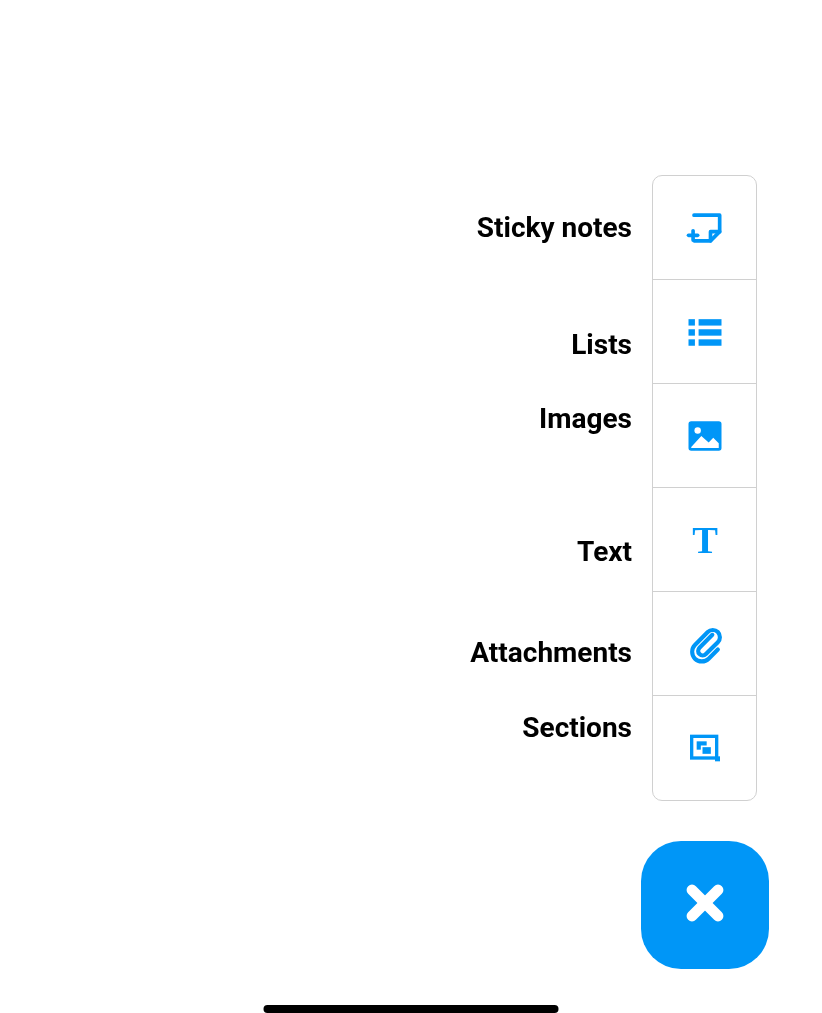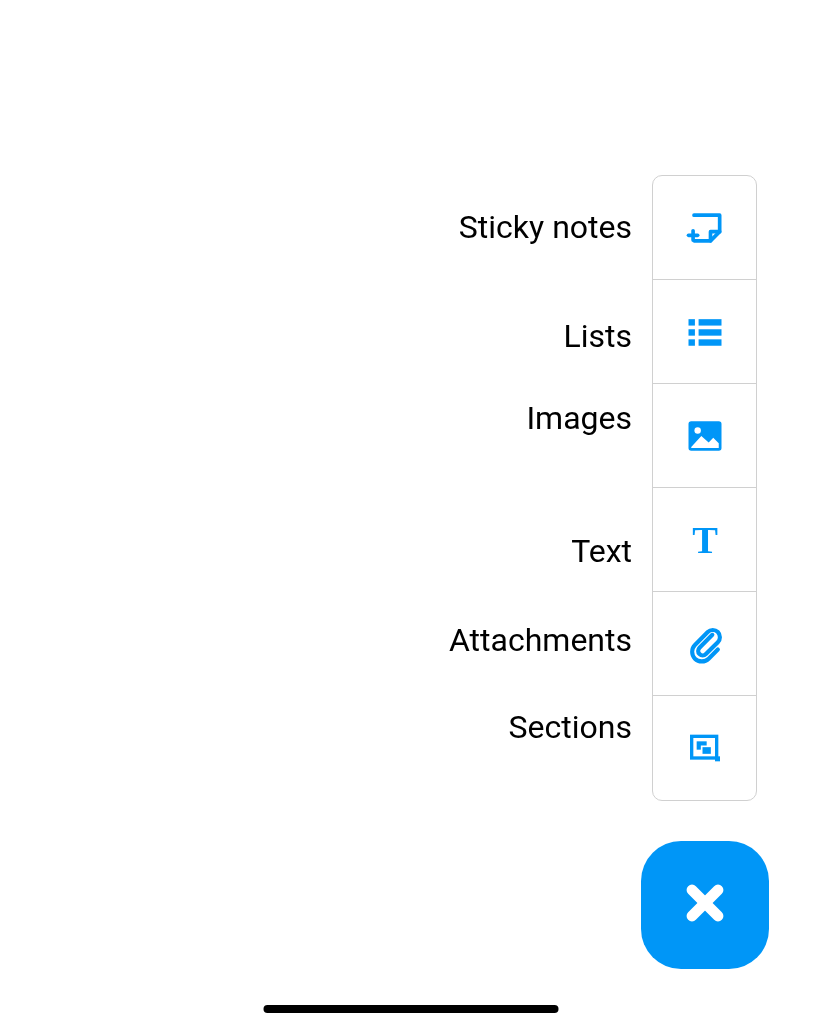--- a/index.html
+++ b/index.html
@@ -38,22 +38,22 @@
       border-bottom: none;
     }
     .label-row {
       position: absolute;
       right: 190px;
       display: flex;
       align-items: center;
       height: 104px;
     }
     .label-text {
-      font-weight: 400;
-      font-size: 32px;
+      font-weight: 700;
+      font-size: 28px;
       color: #000000;
       white-space: nowrap;
     }
     .icon {
       width: 44px;
       height: 44px;
       display: flex;
       align-items: center;
       justify-content: center;
     }
@@ -80,30 +80,30 @@
       background: #000000;
       border-radius: 4px;
     }
   </style>
 </head>
 <body>
 
 <div class="label-row" style="top:175px;">
   <span class="label-text">Sticky notes</span>
 </div>
-<div class="label-row" style="top:284px;">
+<div class="label-row" style="top:292px;">
   <span class="label-text">Lists</span>
 </div>
 <div class="label-row" style="top:366px;">
   <span class="label-text">Images</span>
 </div>
 <div class="label-row" style="top:499px;">
   <span class="label-text">Text</span>
 </div>
-<div class="label-row" style="top:588px;">
+<div class="label-row" style="top:600px;">
   <span class="label-text">Attachments</span>
 </div>
 <div class="label-row" style="top:675px;">
   <span class="label-text">Sections</span>
 </div>
 
 <div class="toolbar">
 
   <div class="toolbar-item">
     <span class="icon">

